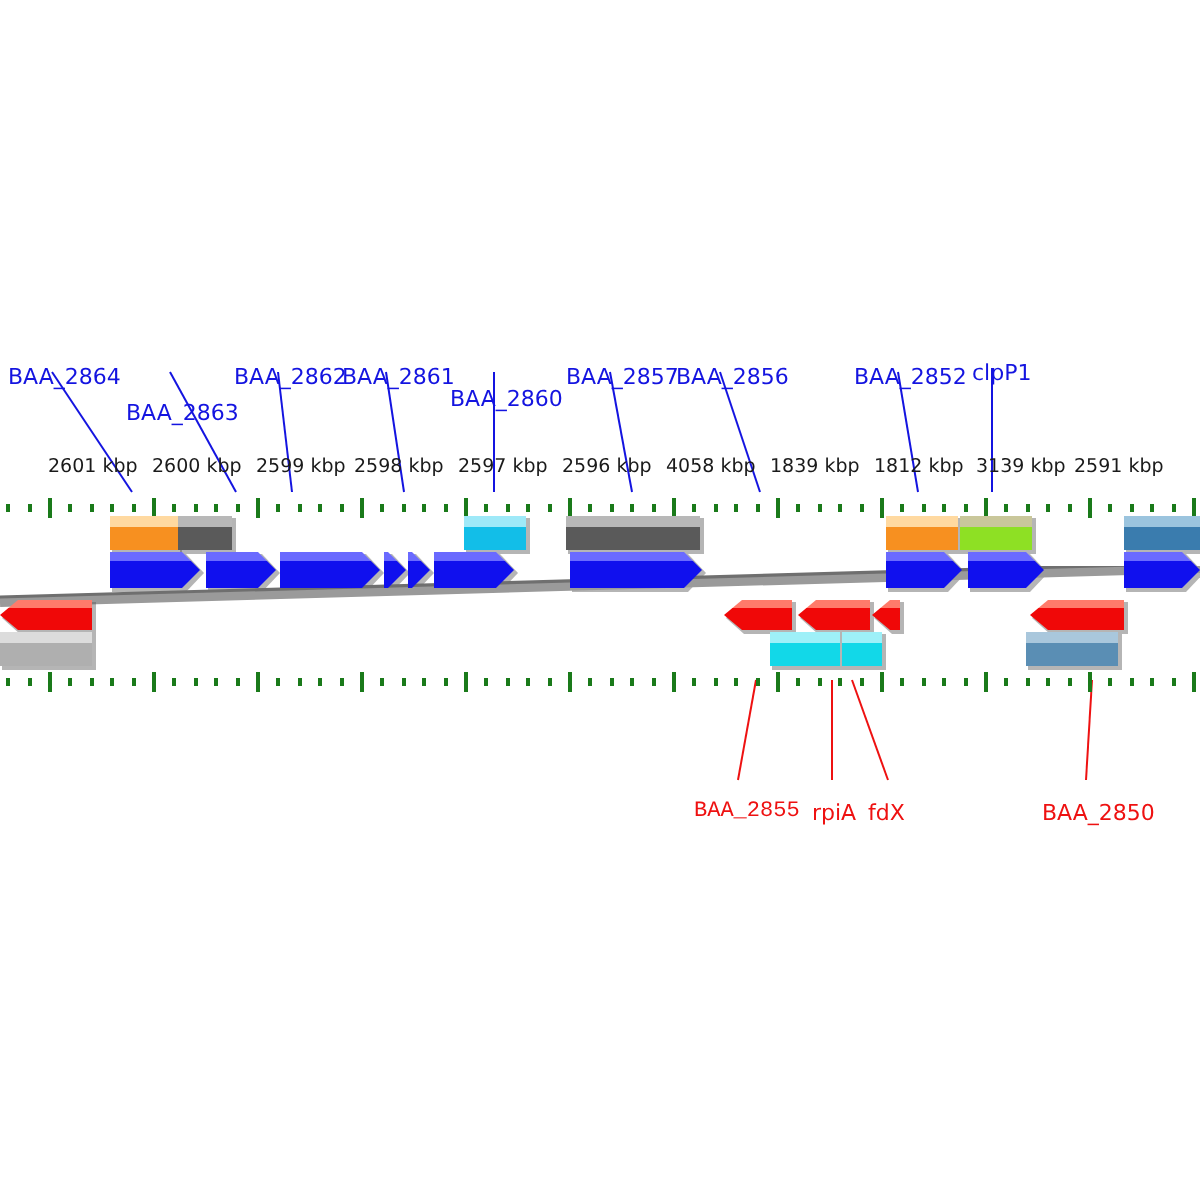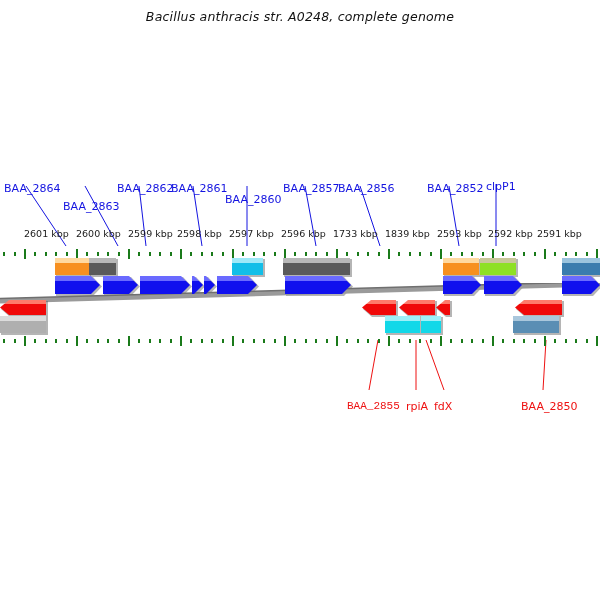--- a/index.html
+++ b/index.html
@@ -43,21 +43,20 @@
   .arrow-r{clip-path:polygon(0 0,calc(100% - 9px) 0,100% 50%,calc(100% - 9px) 100%,0 100%);}
   .arrow-l{clip-path:polygon(9px 0,100% 0,100% 100%,9px 100%,0 50%);}
 
   .backbone{position:absolute;left:0;top:0;width:600px;height:30px;}
 </style>
 </head>
 <body>
 
 <div class="stage">
 
-  <div class="title">Bacillus anthracis str. A0248, complete genome</div>
 
   <svg class="leaders" width="600" height="600" id="leader-svg">
       <line x1="26" y1="186" x2="66" y2="246" stroke="#1414E0" stroke-width="1"></line>
       <line x1="85" y1="186" x2="118" y2="246" stroke="#1414E0" stroke-width="1"></line>
       <line x1="139" y1="186" x2="146" y2="246" stroke="#1414E0" stroke-width="1"></line>
       <line x1="193" y1="186" x2="202" y2="246" stroke="#1414E0" stroke-width="1"></line>
       <line x1="247" y1="186" x2="247" y2="246" stroke="#1414E0" stroke-width="1"></line>
       <line x1="305" y1="186" x2="316" y2="246" stroke="#1414E0" stroke-width="1"></line>
       <line x1="360" y1="186" x2="380" y2="246" stroke="#1414E0" stroke-width="1"></line>
       <line x1="449" y1="186" x2="459" y2="246" stroke="#1414E0" stroke-width="1"></line>
@@ -80,24 +79,24 @@
       <div class="lbl-top" style="left: 486px; top: 180px;">clpP1</div>
     </div>
 
   <div id="kbp-labels">
       <div class="kbp" style="left: 24px; top: 228px;">2601 kbp</div>
       <div class="kbp" style="left: 76px; top: 228px;">2600 kbp</div>
       <div class="kbp" style="left: 128px; top: 228px;">2599 kbp</div>
       <div class="kbp" style="left: 177px; top: 228px;">2598 kbp</div>
       <div class="kbp" style="left: 229px; top: 228px;">2597 kbp</div>
       <div class="kbp" style="left: 281px; top: 228px;">2596 kbp</div>
-      <div class="kbp" style="left: 333px; top: 228px;">1733 kbp</div>
+      <div class="kbp" style="left: 333px; top: 228px;">4058 kbp</div>
       <div class="kbp" style="left: 385px; top: 228px;">1839 kbp</div>
-      <div class="kbp" style="left: 437px; top: 228px;">2593 kbp</div>
-      <div class="kbp" style="left: 488px; top: 228px;">2592 kbp</div>
+      <div class="kbp" style="left: 437px; top: 228px;">1812 kbp</div>
+      <div class="kbp" style="left: 488px; top: 228px;">3139 kbp</div>
       <div class="kbp" style="left: 537px; top: 228px;">2591 kbp</div>
     </div>
 
   <div class="dashrow" id="dashrow-top" style="left:0;top:249px;width:600px;">
       <div class="dash minor" style="left: 3.2px;"></div>
       <div class="dash minor" style="left: 13.6px;"></div>
       <div class="dash major" style="left: 24px;"></div>
       <div class="dash minor" style="left: 34.4px;"></div>
       <div class="dash minor" style="left: 44.8px;"></div>
       <div class="dash minor" style="left: 55.2px;"></div>

